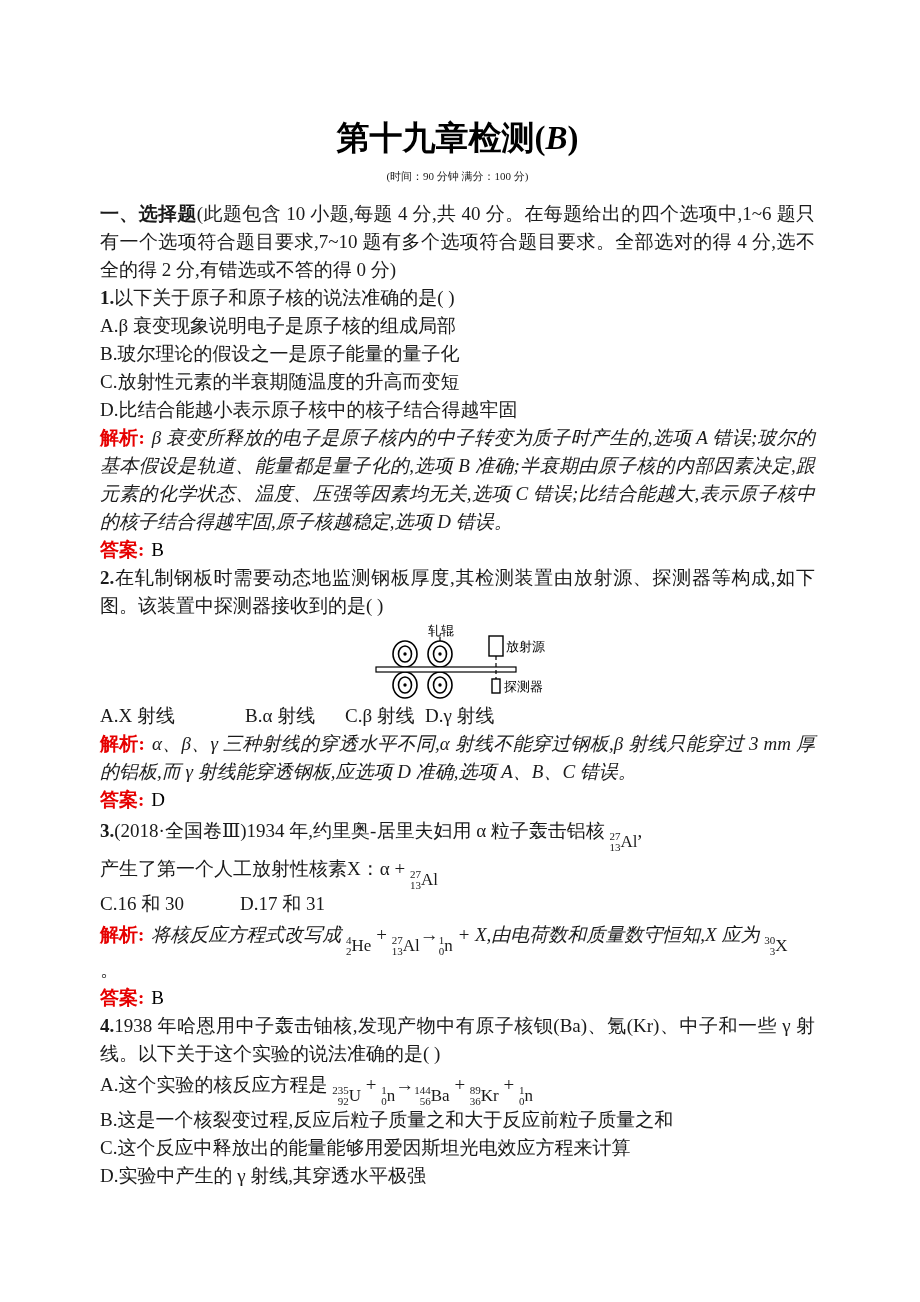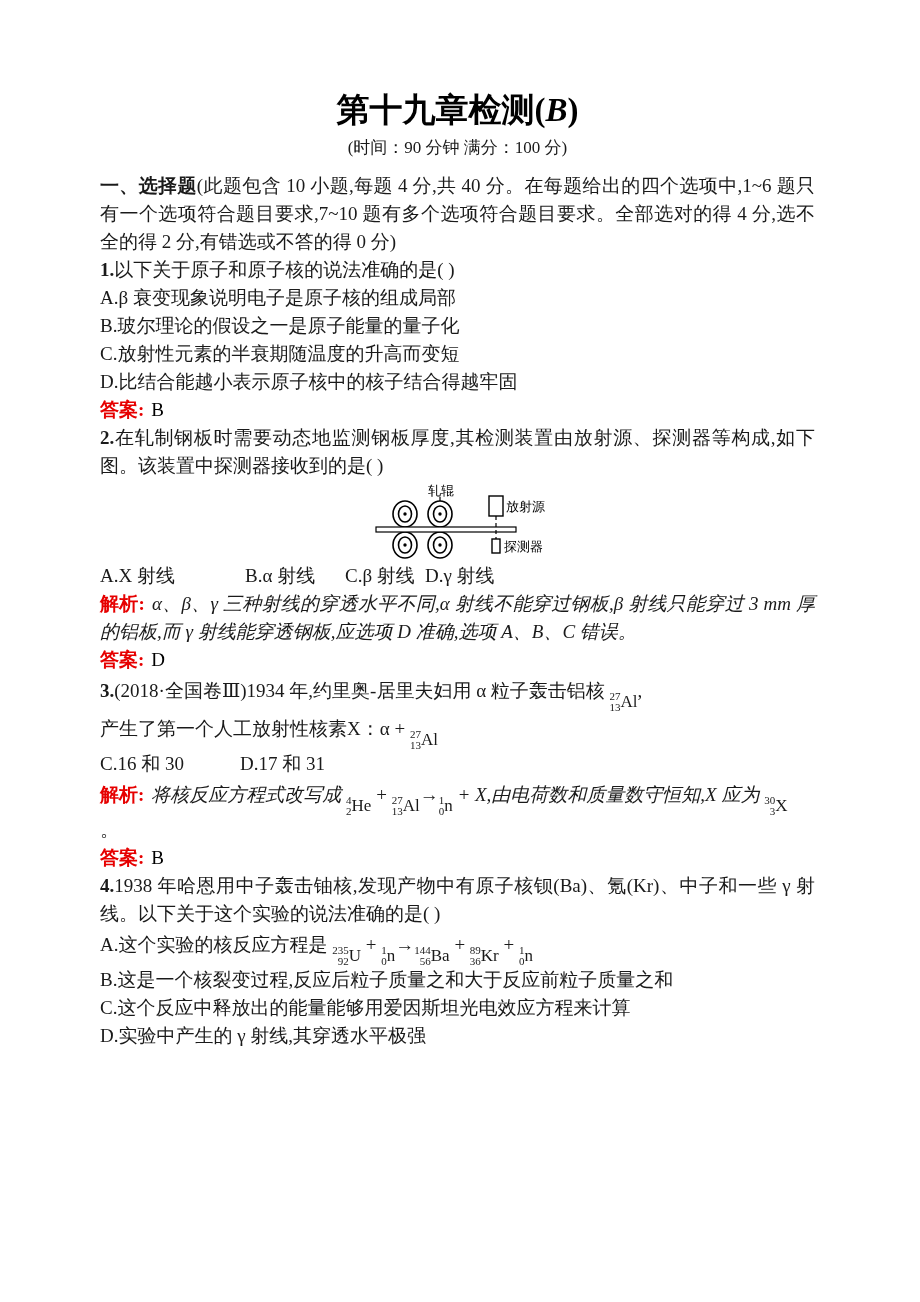--- a/index.html
+++ b/index.html
@@ -5,39 +5,39 @@
   html,body{margin:0;padding:0;background:#fff;}
   .page{
     position:relative;
     width:920px;height:1302px;
     background:#ffffff;
     overflow:hidden;
     font-family:"Liberation Serif","DejaVu Serif",serif;
     color:#1a1a1a;
   }
   .doc{
-    padding:90px 105px 0 100px;
+    padding:118px 105px 0 100px;
     font-size:19px;
     line-height:28px;
   }
   .title{
     margin:0 0 4px 0;
     text-align:center;
     font-family:"Liberation Sans","DejaVu Sans",sans-serif;
     font-weight:bold;
     font-size:33px;
     line-height:40px;
     color:#000;
   }
   .title .t-serif{font-family:"Liberation Serif","DejaVu Serif",serif;font-weight:bold;}
   .title .t-it{font-style:italic;}
   .subtitle{
     margin:0 0 10px 0;
     text-align:center;
-    font-size:17px;
+    font-size:11px;
     line-height:28px;
   }
   p.para{margin:0;text-align:justify;}
   .qnum,.bold{font-weight:bold;}
   .rlabel{color:#e60000;font-weight:bold;font-style:normal;margin-right:7px;}
   .jx{font-style:italic;}
   .ansv{color:#000;}
   .eqline{line-height:34px;white-space:nowrap;text-align:left;}
   .center-line{text-align:center;}
   
@@ -69,20 +69,21 @@
 
     <p class="subtitle">(时间：90 分钟 满分：100 分)</p>
 
     <p class="para"><span class="bold">一、选择题</span><span>(此题包含 10 小题,每题 4 分,共 40 分。在每题给出的四个选项中,1~6 题只有一个选项符合题目要求,7~10 题有多个选项符合题目要求。全部选对的得 4 分,选不全的得 2 分,有错选或不答的得 0 分)</span></p>
 
     <p class="para"><span class="qnum">1.</span><span>以下关于原子和原子核的说法准确的是( )</span></p>
     <p class="para">A.β 衰变现象说明电子是原子核的组成局部</p>
     <p class="para">B.玻尔理论的假设之一是原子能量的量子化</p>
     <p class="para">C.放射性元素的半衰期随温度的升高而变短</p>
     <p class="para">D.比结合能越小表示原子核中的核子结合得越牢固</p>
+    <p class="para"><span class="rlabel">解析:</span><span class="jx">β 衰变所释放的电子是原子核内的中子转变为质子时产生的,选项 A 错误;玻尔的基本假设是轨道、能量都是量子化的,选项 B 准确;半衰期由原子核的内部因素决定,跟元素的化学状态、温度、压强等因素均无关,选项 C 错误;比结合能越大,表示原子核中的核子结合得越牢固,原子核越稳定,选项 D 错误。</span></p>
     <p class="para"><span class="rlabel">答案:</span><span class="ansv">B</span></p>
 
     <p class="para"><span class="qnum">2.</span><span>在轧制钢板时需要动态地监测钢板厚度,其检测装置由放射源、探测器等构成,如下图。该装置中探测器接收到的是( )</span></p>
 
     <div class="figure">
       <svg class="figsvg" width="250" height="82" viewBox="0 0 250 82">
 
         <text x="71" y="15" font-size="13" text-anchor="middle">轧辊</text>
         <line x1="70" y1="17" x2="70" y2="21" stroke="#000" stroke-width="1.2"></line>
 

